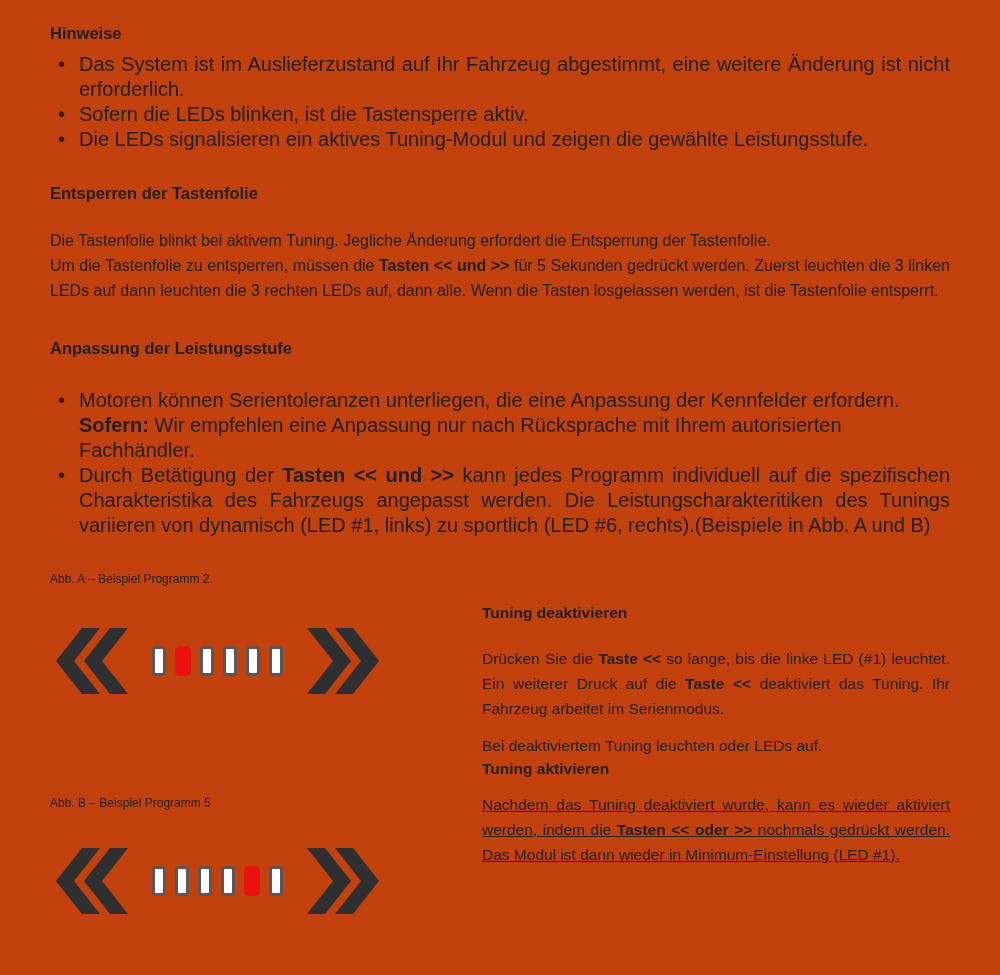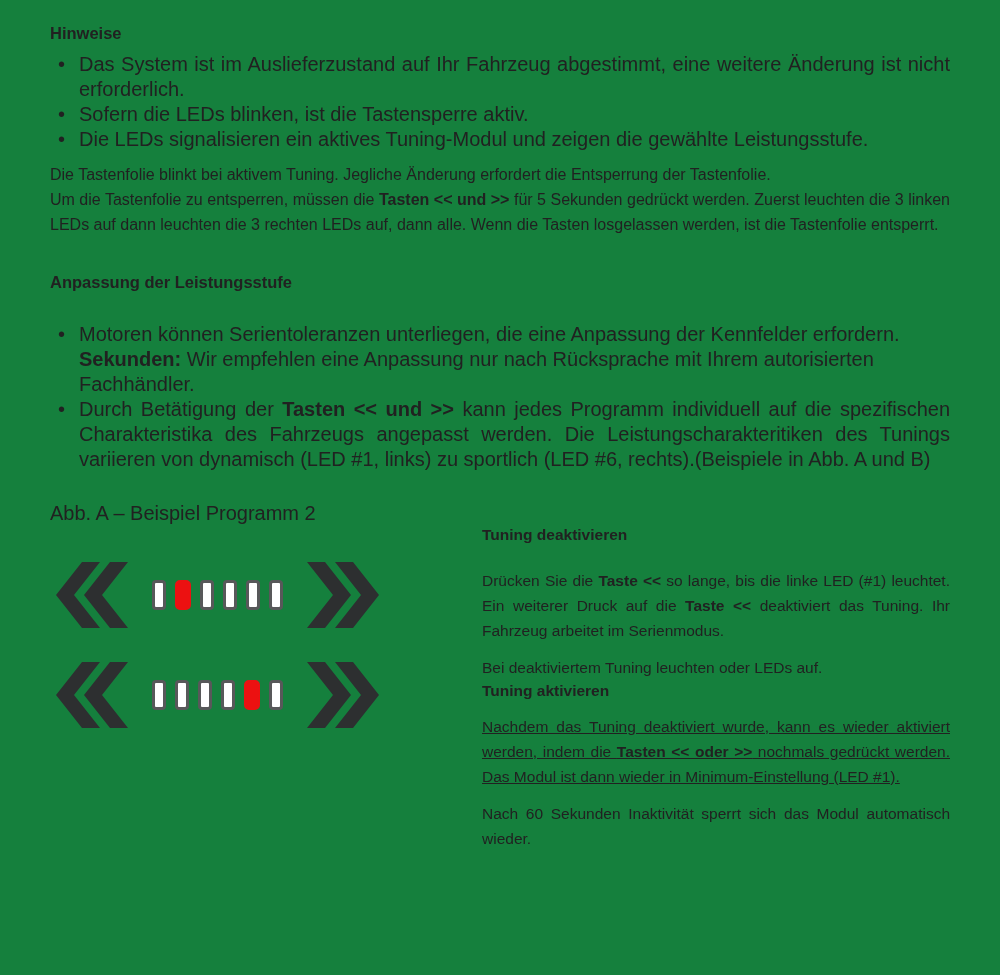--- a/index.html
+++ b/index.html
@@ -5,50 +5,50 @@
   :root {
     --text: #212121;
     --chevron: #2d2f30;
     --led_border: #58585a;
     --led_active: #ec1111;
   }
   * { box-sizing: border-box; }
   html, body { margin: 0; padding: 0; background: #ffffff; }
   .page {
     width: 1000px; height: 975px;
-    background: #15803d;
+    background: #c2410c;
     font-family: "Liberation Sans", sans-serif;
     color: var(--text);
     padding: 22px 50px 0 50px;
     overflow: hidden;
     margin: 0 auto;
     position: relative;
   }
   .sec-h { font-weight: 700; font-size: 16.5px; line-height: 22px; }
   .para  { font-size: 16px; line-height: 25px; }
   .just  { text-align: justify; }
   .b     { font-weight: 700; }
 
   .bullets { margin-top: 8px; }
   .bullet { position: relative; padding-left: 29px; font-size: 20px; line-height: 25px; }
   .bullet::before { content: "\2022"; position: absolute; left: 8px; top: 0; line-height: 25px; }
   .bullet + .bullet { margin-top: 0px; }
 
   .h-entsperren { margin-top: 30px; }
-  .para-entsperren { margin-top: 10px; }
+  .para-entsperren { margin-top: 24px; }
   .h-anpassung { margin-top: 34px; }
   .bullets-anpassung { margin-top: 29px; }
   .bullet-durch { margin-top: 14px; }
 
   .twocol { display: flex; margin-top: 30px; }
   .lcol { flex: 0 0 432px; width: 432px; }
   .rcol { flex: 1; font-size: 15.5px; line-height: 25px; }
   .rcol .sec-h { font-size: 15.5px; }
 
-  .caption { font-size: 20px; line-height: 22px; }
+  .caption { font-size: 12px; line-height: 22px; }
   .caption-b { margin-top: 98px; }
 
   .fig-row { display: flex; align-items: center; gap: 22px; margin-left: 6px; }
   .fig-a { margin-top: 38px; }
   .fig-b { margin-top: 34px; }
   .chev { display: block; }
   .chev polygon { fill: var(--chevron); }
   .leds { display: flex; align-items: center; gap: 9px; }
   .led {
     width: 14px; height: 30px;
@@ -56,49 +56,50 @@
     border-radius: 4px;
     background: #ffffff;
   }
   .led-active {
     width: 16px;
     background: var(--led_active);
     border-color: var(--led_active);
     border-radius: 5px;
   }
 
-  .r-h1 { margin-top: 22px; }
+  .r-h1 { margin-top: 34px; }
   .r-p1 { margin-top: 22px; }
   .r-p2 { margin-top: 12px; }
   .r-h2 { margin-top: 0; }
   .r-p3 { margin-top: 12px; text-decoration: underline; }
   .r-p4 { margin-top: 12px; }
 </style>
 </head>
 <body>
 
 <div class="page">
 
   <div class="sec-h">Hinweise</div>
   <div class="bullets">
     <div class="bullet just"><span>Das System ist im Auslieferzustand auf Ihr Fahrzeug abgestimmt, eine weitere Änderung ist nicht erforderlich.</span></div>
     <div class="bullet"><span>Sofern die LEDs blinken, ist die Tastensperre aktiv.</span></div>
     <div class="bullet"><span>Die LEDs signalisieren ein aktives Tuning-Modul und zeigen die gewählte Leistungsstufe.</span></div>
   </div>
 
+  <div class="sec-h h-entsperren">Entsperren der Tastenfolie</div>
   <div class="para para-entsperren">
     <div><span>Die Tastenfolie blinkt bei aktivem Tuning. Jegliche Änderung erfordert die Entsperrung der Tastenfolie.</span></div>
     <div class="just"><span>Um die Tastenfolie zu entsperren, müssen die </span><span class="b">Tasten &lt;&lt; und &gt;&gt;</span><span> für 5 Sekunden gedrückt werden. Zuerst leuchten die 3 linken LEDs auf dann leuchten die 3 rechten LEDs auf, dann alle. Wenn die Tasten losgelassen werden, ist die Tastenfolie entsperrt.</span></div>
   </div>
 
   <div class="sec-h h-anpassung">Anpassung der Leistungsstufe</div>
   <div class="bullets-anpassung">
     <div class="bullet">
       <div><span>Motoren können Serientoleranzen unterliegen, die eine Anpassung der Kennfelder erfordern.</span></div>
-      <div><span class="b">Sekunden:</span><span> Wir empfehlen eine Anpassung nur nach Rücksprache mit Ihrem autorisierten Fachhändler.</span></div>
+      <div><span class="b">Sofern:</span><span> Wir empfehlen eine Anpassung nur nach Rücksprache mit Ihrem autorisierten Fachhändler.</span></div>
     </div>
     <div class="bullet bullet-durch just"><span>Durch Betätigung der </span><span class="b">Tasten &lt;&lt; und &gt;&gt;</span><span> kann jedes Programm individuell auf die spezifischen Charakteristika des Fahrzeugs angepasst werden. Die Leistungscharakteritiken des Tunings variieren von dynamisch (LED #1, links) zu sportlich (LED #6, rechts).(Beispiele in Abb. A und B)</span></div>
   </div>
 
   <div class="twocol">
 
     <div class="lcol">
       <div class="caption">Abb. A – Beispiel Programm 2</div>
 
       <div class="fig-row fig-a">
@@ -115,20 +116,21 @@
             <div class="led"></div>
           </div>
         <svg class="chev" width="74" height="66" viewBox="0 0 74 66" aria-hidden="true">
           <g transform="scale(-1,1) translate(-74,0)">
             <polygon points="26,0 44,0 18,33 44,66 26,66 0,33"></polygon>
             <polygon points="54,0 72,0 46,33 72,66 54,66 28,33"></polygon>
           </g>
         </svg>
       </div>
 
+      <div class="caption caption-b">Abb. B – Beispiel Programm 5</div>
 
       <div class="fig-row fig-b">
         <svg class="chev" width="74" height="66" viewBox="0 0 74 66" aria-hidden="true">
           <polygon points="26,0 44,0 18,33 44,66 26,66 0,33"></polygon>
           <polygon points="54,0 72,0 46,33 72,66 54,66 28,33"></polygon>
         </svg>
         <div class="leds">
             <div class="led"></div>
             <div class="led"></div>
             <div class="led"></div>
@@ -145,18 +147,17 @@
       </div>
     </div>
 
     <div class="rcol">
       <div class="sec-h r-h1">Tuning deaktivieren</div>
       <div class="just r-p1"><span>Drücken Sie die </span><span class="b">Taste &lt;&lt;</span><span> so lange, bis die linke LED (#1) leuchtet. Ein weiterer Druck auf die </span><span class="b">Taste &lt;&lt;</span><span> deaktiviert das Tuning. Ihr Fahrzeug arbeitet im Serienmodus.</span></div>
       <div class="r-p2"><span>Bei deaktiviertem Tuning leuchten oder LEDs auf.</span></div>
 
       <div class="sec-h r-h2">Tuning aktivieren</div>
       <div class="just r-p3"><span>Nachdem das Tuning deaktiviert wurde, kann es wieder aktiviert werden, indem die </span><span class="b">Tasten &lt;&lt; oder &gt;&gt;</span><span> nochmals gedrückt werden. Das Modul ist dann wieder in Minimum-Einstellung (LED #1).</span></div>
-      <div class="just r-p4"><span>Nach 60 Sekunden Inaktivität sperrt sich das Modul automatisch wieder.</span></div>
     </div>
 
   </div>
 
 </div>
 
 </body></html>

